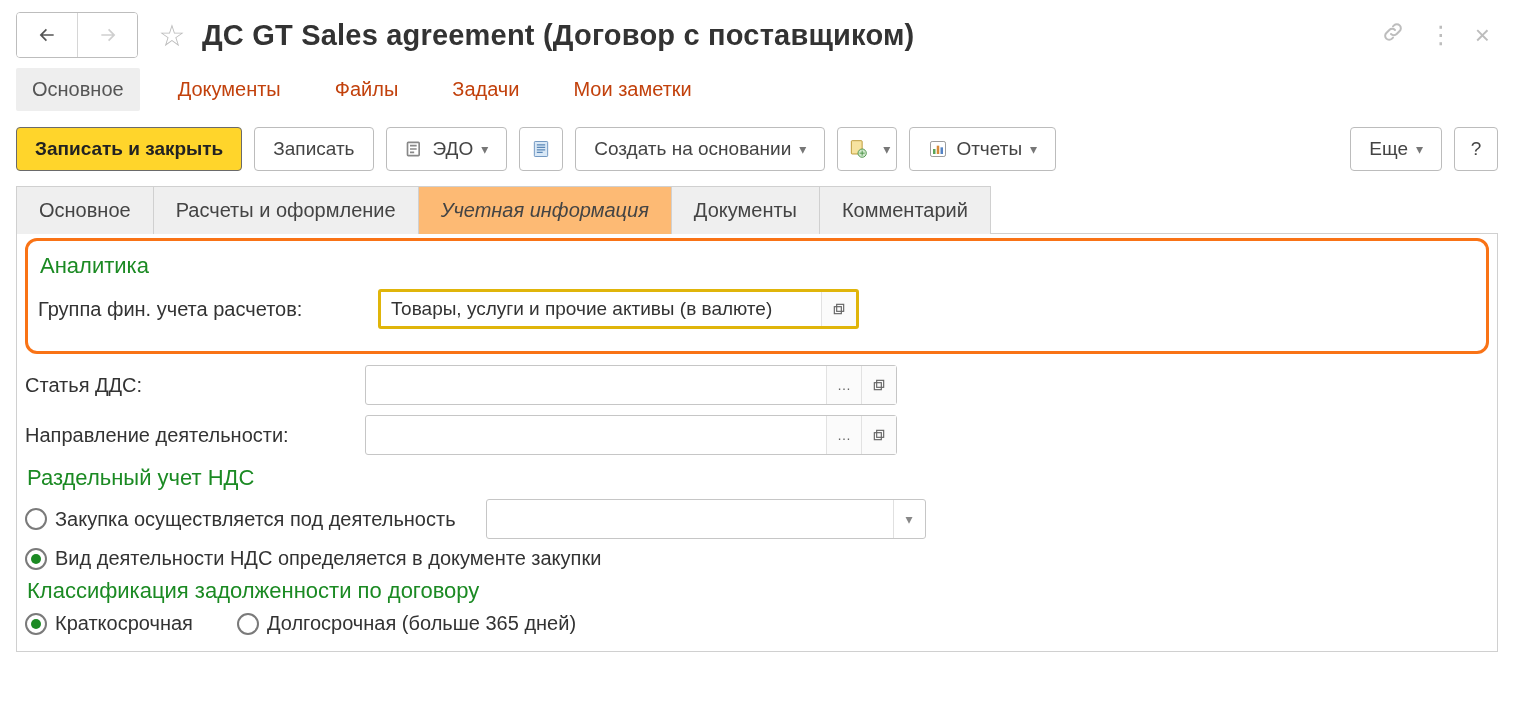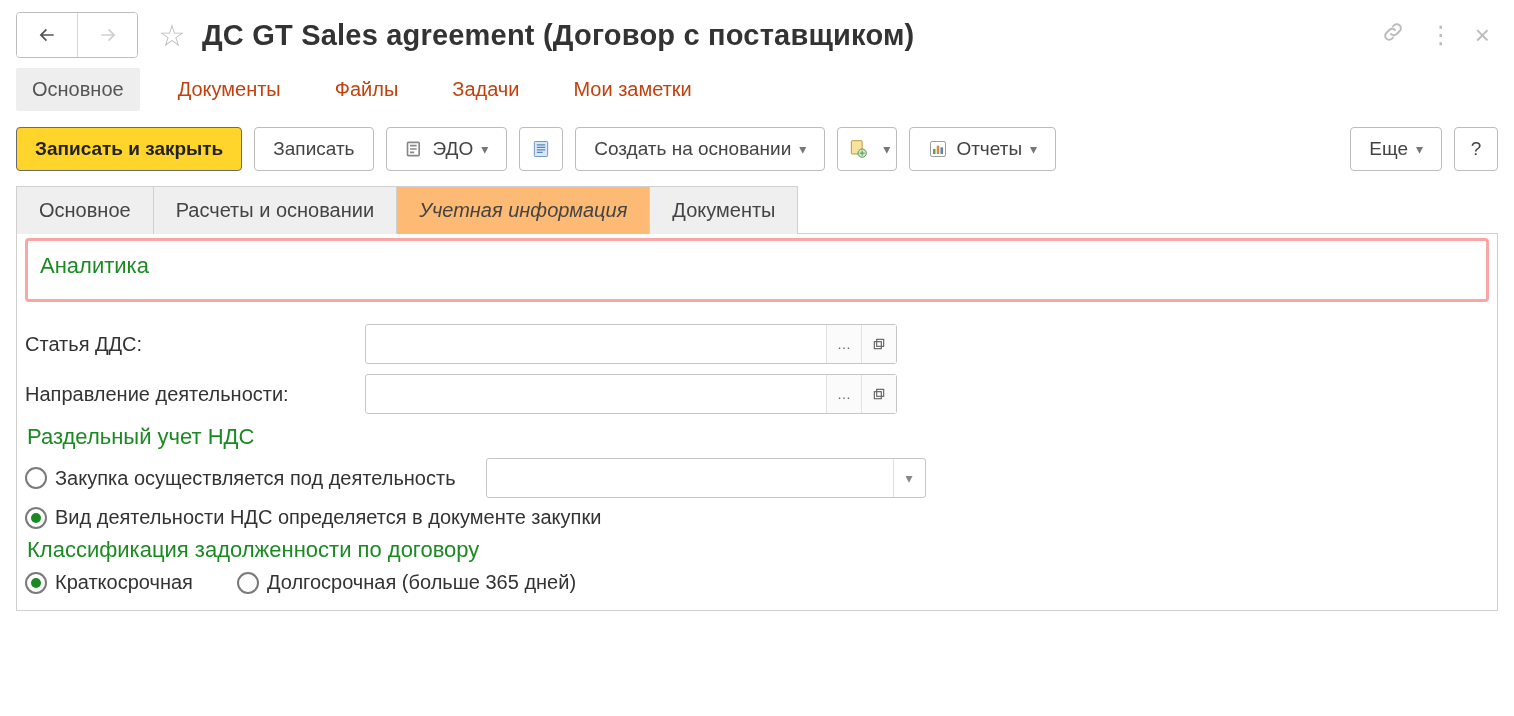--- a/index.html
+++ b/index.html
@@ -53,22 +53,22 @@
   }
   .tab + .tab { margin-left: -1px; }
   .tab.inactive { background: #efefef; border-color: #d0d0d0; }
   .tab.active { background: #fdba74; border-color: #d0d0d0; z-index: 2; font-style: italic; }
 
   .panel {
     border: 1px solid #d0d0d0; border-top: none; padding: 4px 8px 8px 8px;
   }
 
   .highlight-red {
-    border: 3px solid #fca5a5; padding: 6px 10px 12px 10px; border-radius: 4px;
-    margin-bottom: 22px;
+    border: 3px solid #f97316; padding: 6px 10px 12px 10px; border-radius: 12px;
+    margin-bottom: 11px;
   }
   .group-title { color: #1b8a23; font-size: 22px; margin: 6px 0 8px 2px; }
 
   .row { display: flex; align-items: center; gap: 10px; margin: 10px 0; }
   .row > label { font-size: 20px; color: #333; }
   .label-w { width: 330px; }
 
   .input-combo { display: inline-flex; border: 1px solid #c6c6c6; border-radius: 3px; height: 40px; }
   .input-combo.hl { border: 3px solid #e0b50a; }
   .input-combo input[type="text"] {
@@ -187,29 +187,43 @@
     <div class="toolbar-spacer"></div>
     <button class="btn">
       <span>Еще</span>
       <span class="dd">▾</span>
     </button>
     <button class="btn icon-only">?</button>
   </div>
 
   <div class="tabstrip">
     <div class="tab inactive">Основное</div>
-    <div class="tab inactive">Расчеты и основании</div>
+    <div class="tab inactive">Расчеты и оформление</div>
     <div class="tab active">Учетная информация</div>
     <div class="tab inactive">Документы</div>
+    <div class="tab inactive">Комментарий</div>
   </div>
 
   <div class="panel">
 
     <div class="highlight-red">
       <div class="group-title">Аналитика</div>
+      <div class="row">
+        <label class="label-w">Группа фин. учета расчетов:</label>
+        <div class="input-combo hl">
+          <span class="hint">Товары, услуги и прочие активы (в валюте)</span>
+          <div class="sep"></div>
+          <button class="mini">
+            <svg width="14" height="14" viewBox="0 0 24 24">
+                <rect x="4" y="8" width="12" height="12" fill="none" stroke="#666" stroke-width="2"></rect>
+                <rect x="8" y="4" width="12" height="12" fill="none" stroke="#666" stroke-width="2"></rect>
+              </svg>
+          </button>
+        </div>
+      </div>
     </div>
 
     <div class="row">
       <label class="label-w">Статья ДДС:</label>
       <div class="input-combo">
         <input type="text" value="" style="">
         <div class="sep"></div>
         <button class="mini">…</button>
         <div class="sep"></div>
         <button class="mini">

